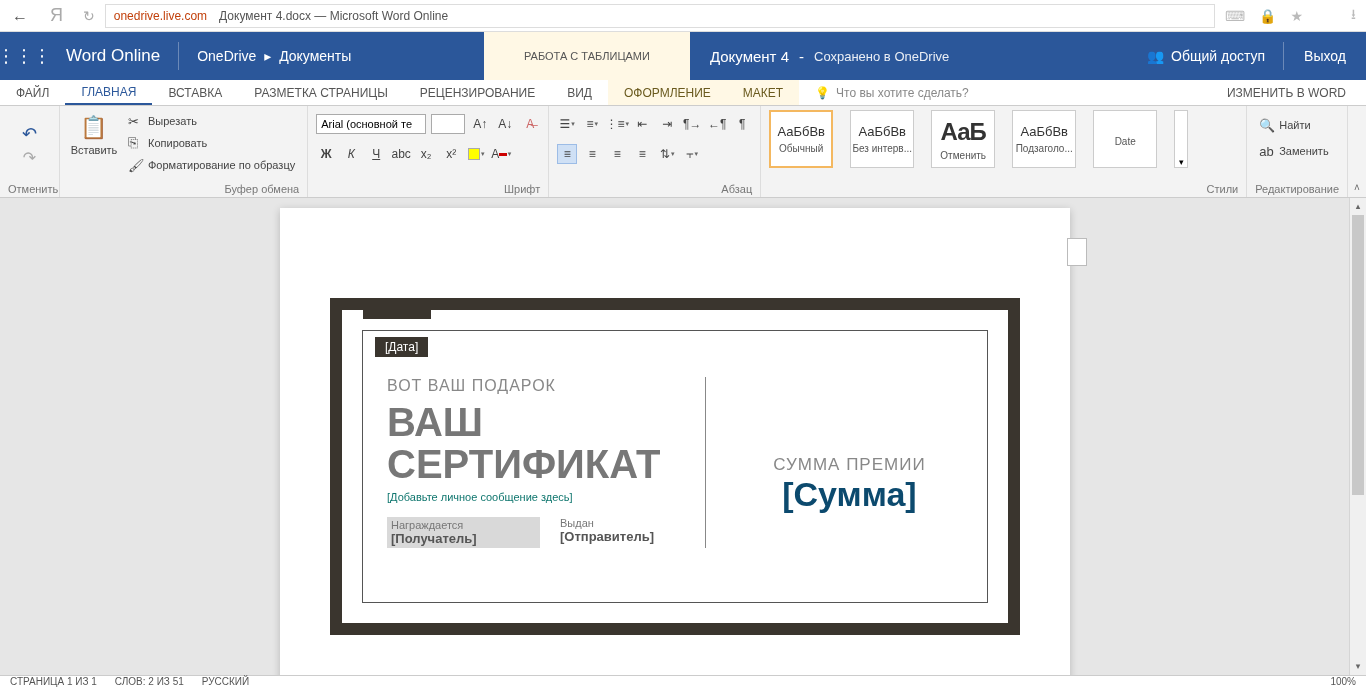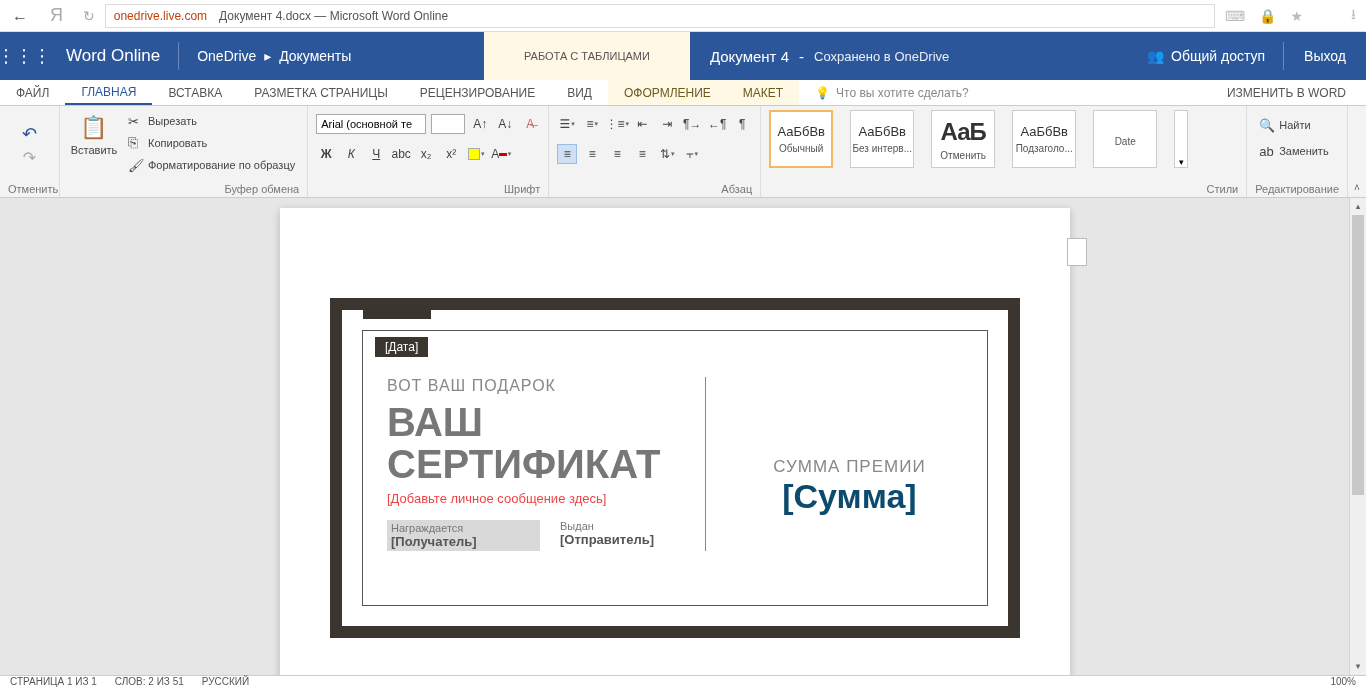--- a/index.html
+++ b/index.html
@@ -71,21 +71,21 @@
 .page { position: absolute; left: 280px; top: 10px; width: 790px; height: 650px; background: #fff; box-shadow: 0 2px 8px rgba(0,0,0,0.2); }
 .doc-frame { position: absolute; left: 50px; top: 90px; right: 50px; border: 12px solid #3a352e; padding: 0; }
 .doc-inner { border: 1px solid #555; margin: 20px; padding: 0 0 54px 0; position: relative; }
 .black-tab { position: absolute; top: -28px; left: 0; width: 68px; height: 16px; background: #3a352e; }
 .date-tag { background: #3a352e; color: #fff; display: inline-block; padding: 3px 10px; font-size: 12px; margin: 6px 0 0 12px; }
 .cert-body { display: flex; padding: 20px 24px 0 24px; }
 .cert-left { flex: 1.4; }
 .cert-right { flex: 1; border-left: 1px solid #888; padding-left: 30px; display: flex; flex-direction: column; justify-content: center; align-items: center; }
 .cert-sub { color: #888; font-size: 16px; letter-spacing: 1px; }
 .cert-title { color: #777; font-size: 40px; font-weight: bold; line-height: 1.05; margin: 6px 0; }
-.cert-msg { color: #ef4444; font-size: 13px; margin-top: 6px; }
+.cert-msg { color: #0f766e; font-size: 11px; margin-top: 6px; }
 .field-row { display: flex; margin-top: 14px; }
 .field { flex: 1; }
 .field.hl { background: #d9d9d9; padding: 2px 4px; margin-right: 20px; }
 .field-label { font-size: 11px; color: #777; }
 .field-value { font-size: 13px; color: #555; font-weight: bold; }
 .prize-label { color: #888; font-size: 17px; letter-spacing: 1px; margin-top: 44px; }
 .prize-value { color: #0c4a6e; font-size: 34px; font-weight: bold; }
 .side-handle { position: absolute; right: 279px; top: 40px; width: 20px; height: 28px; border: 1px solid #bbb; background: #fff; }
 .vscroll { position: absolute; right: 0; top: 0; width: 17px; height: 100%; background: #f0f0f0; border-left: 1px solid #d5d5d5; }
 .vscroll .up, .vscroll .down { height: 17px; text-align: center; font-size: 9px; color: #666; line-height: 17px; }

